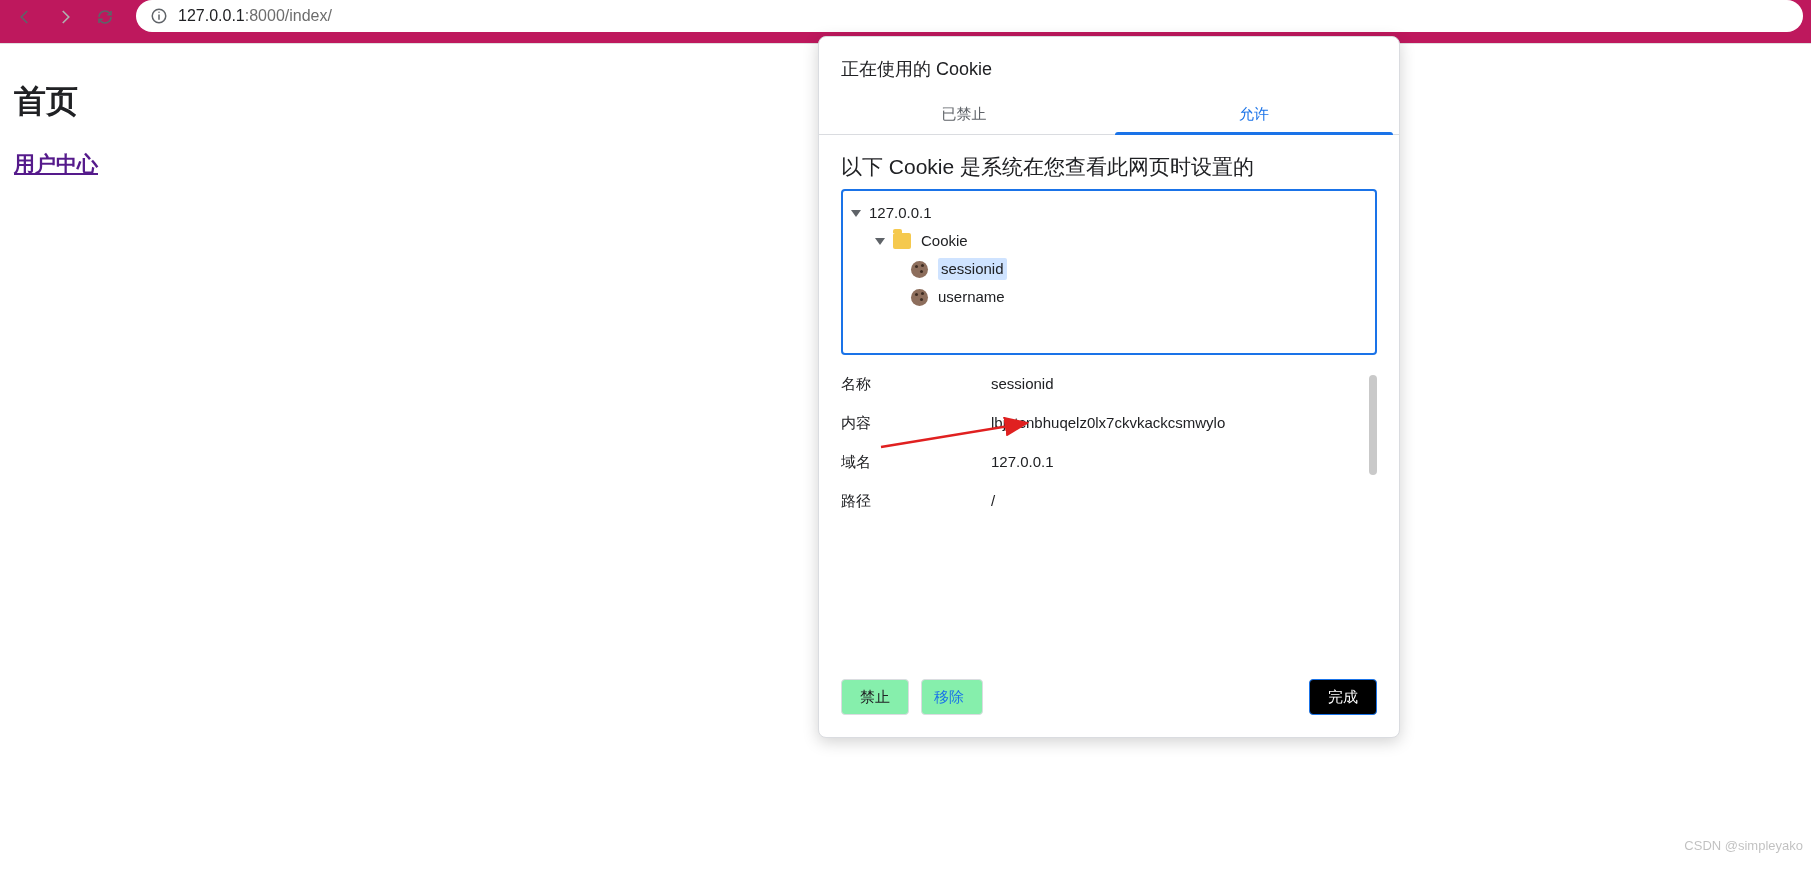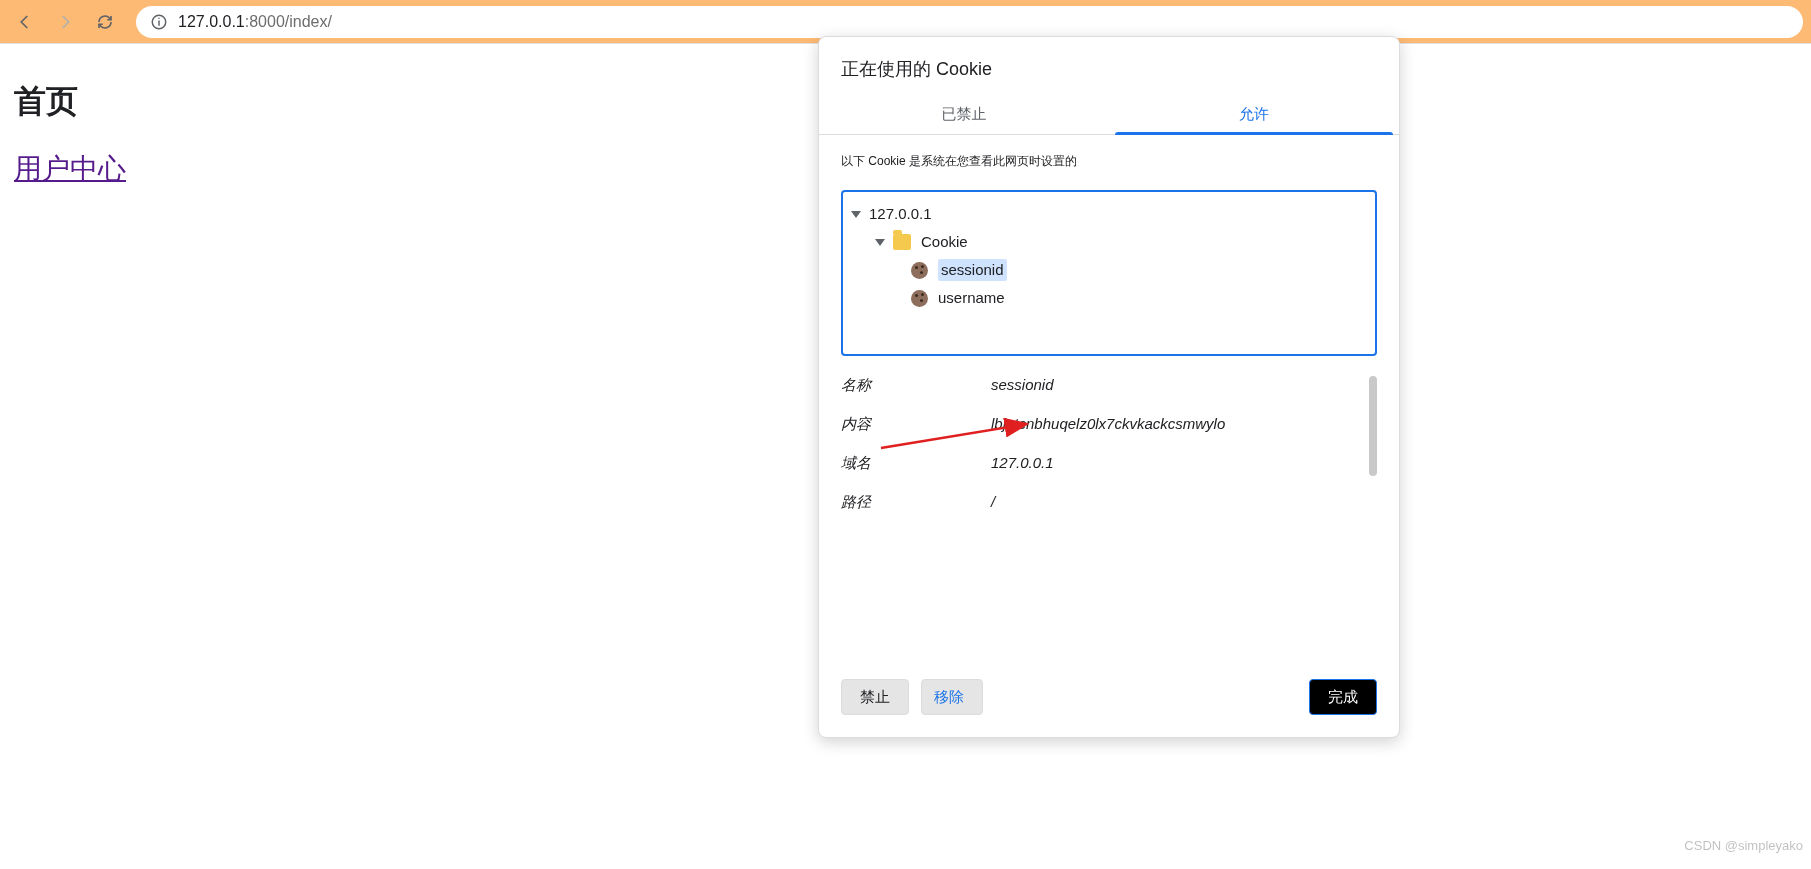--- a/index.html
+++ b/index.html
@@ -2,23 +2,23 @@
 <html><head>
 <meta charset="utf-8">
 <style>
   * { box-sizing: border-box; }
   html, body { margin: 0; padding: 0; font-family: Arial, "Microsoft YaHei", sans-serif; background: #fff; color: #202124; }
   body { width: 1811px; height: 869px; position: relative; overflow: hidden; }
 
   
   .toolbar {
     height: 44px;
-    background: #fdba74;
-    display: flex;
-    align-items: center;
+    background: #be185d;
+    display: flex;
+    align-items: flex-start;
     padding: 0 8px;
     gap: 6px;
     border-bottom: 1px solid #e0e0e0;
   }
   .nav-btn {
     width: 34px; height: 34px;
     display: flex; align-items: center; justify-content: center;
     border-radius: 50%;
     cursor: pointer;
     color: #5f6368;
@@ -46,22 +46,23 @@
   .page {
     padding: 18px 14px;
   }
   .page h1 {
     font-size: 32px;
     font-weight: 700;
     margin: 18px 0 26px 0;
   }
   .page a.user-center {
     color: #551a8b;
-    font-size: 28px;
+    font-size: 21px;
     text-decoration: underline;
+    font-weight: bold;
   }
 
   
   .cookie-dialog {
     position: absolute;
     top: 36px;
     left: 818px;
     width: 582px;
     height: 702px;
     background: #fff;
@@ -95,22 +96,22 @@
   }
   .tab.active::after {
     content: "";
     position: absolute;
     left: 6px; right: 6px; bottom: -1px;
     height: 3px;
     background: #1a73e8;
     border-radius: 3px 3px 0 0;
   }
   .subtitle {
-    font-size: 12px;
-    padding: 18px 22px 20px 22px;
+    font-size: 21px;
+    padding: 18px 22px 8px 22px;
     color: #202124;
   }
 
   .tree-box {
     margin: 0 22px;
     border: 2px solid #1a73e8;
     border-radius: 4px;
     height: 166px;
     padding: 8px 6px;
     overflow: auto;
@@ -176,21 +177,20 @@
     background: #cfe3ff;
     border-radius: 2px;
     padding: 0 3px;
   }
 
   
   .detail-wrap {
     position: relative;
     margin: 20px 22px 16px 22px;
     flex: 0 0 auto;
-    font-style: italic;
   }
   .detail-grid {
     display: grid;
     grid-template-columns: 150px 1fr;
     row-gap: 20px;
     font-size: 15px;
     color: #202124;
     padding-right: 18px;
   }
   .detail-grid .k { color: #202124; }
@@ -221,21 +221,21 @@
   .btn {
     height: 36px;
     padding: 0 18px;
     border-radius: 4px;
     font-size: 15px;
     cursor: pointer;
     display: inline-flex;
     align-items: center;
     justify-content: center;
     border: 1px solid #dadce0;
-    background: #e5e5e5;
+    background: #86efac;
     color: #202124;
   }
   .btn.link { color: #1a73e8; padding-left: 12px; }
   .btn.primary {
     background: #000000;
     color: #fff;
     border-color: #1a73e8;
     margin-left: auto;
   }
 

